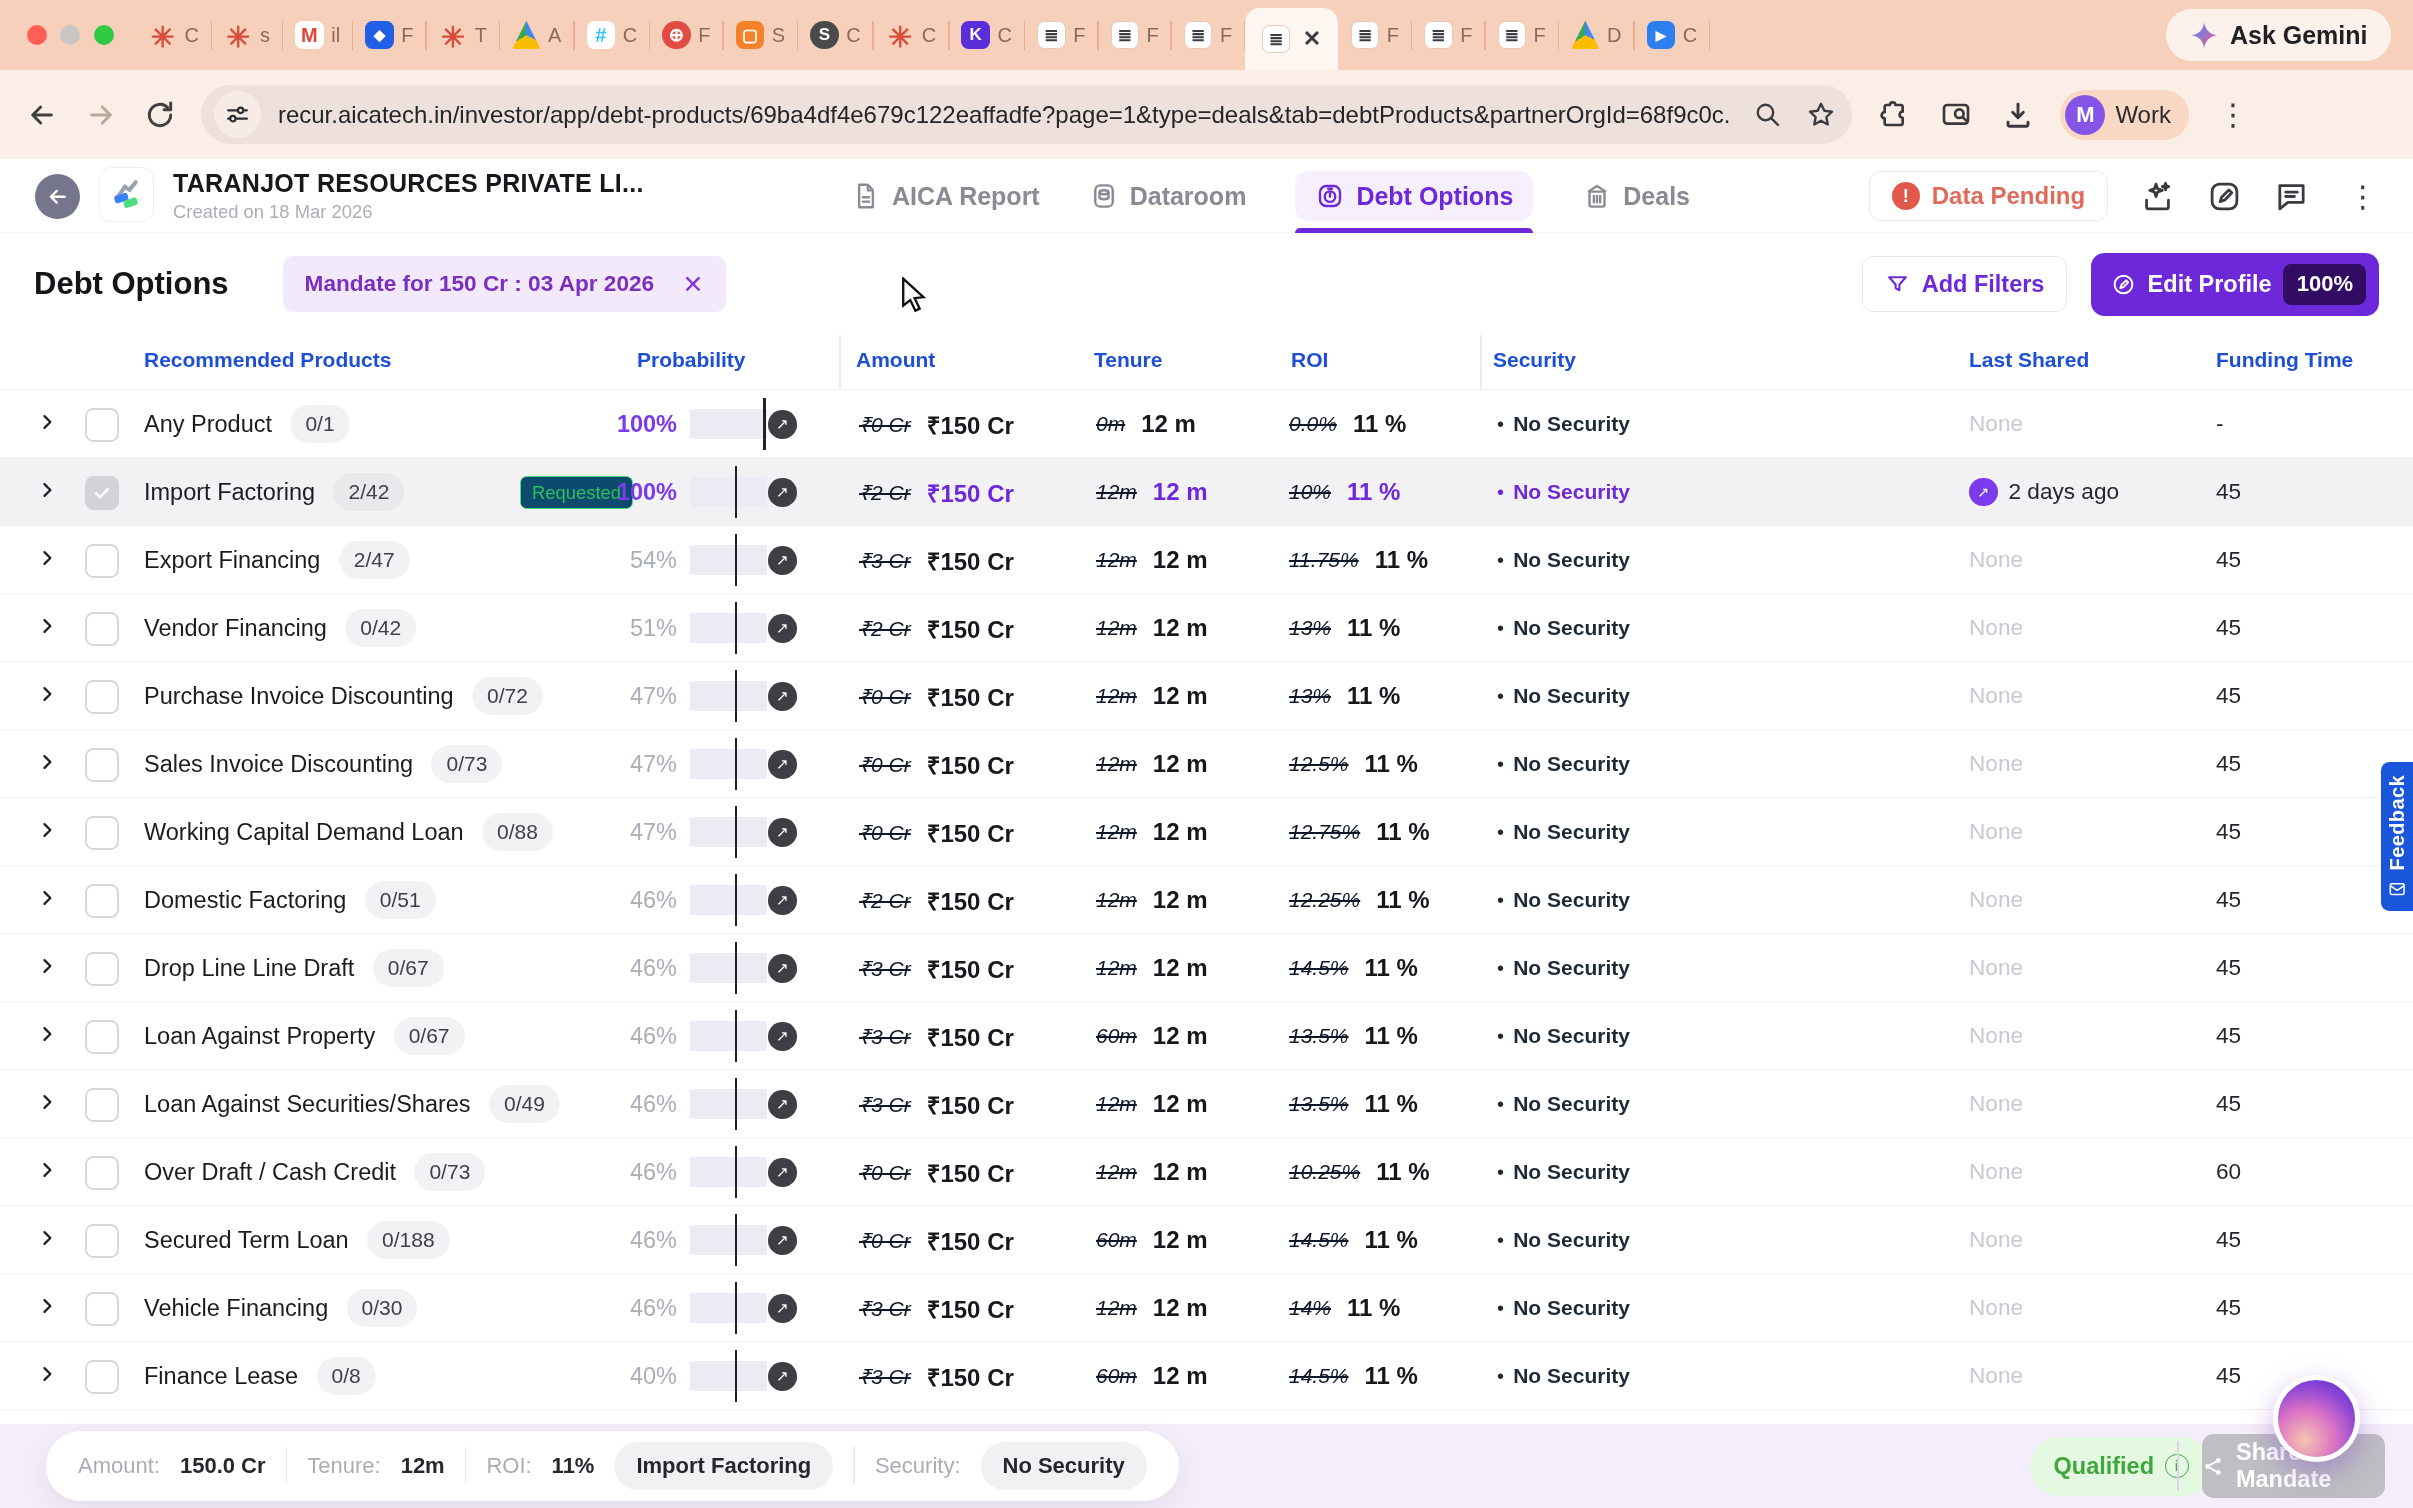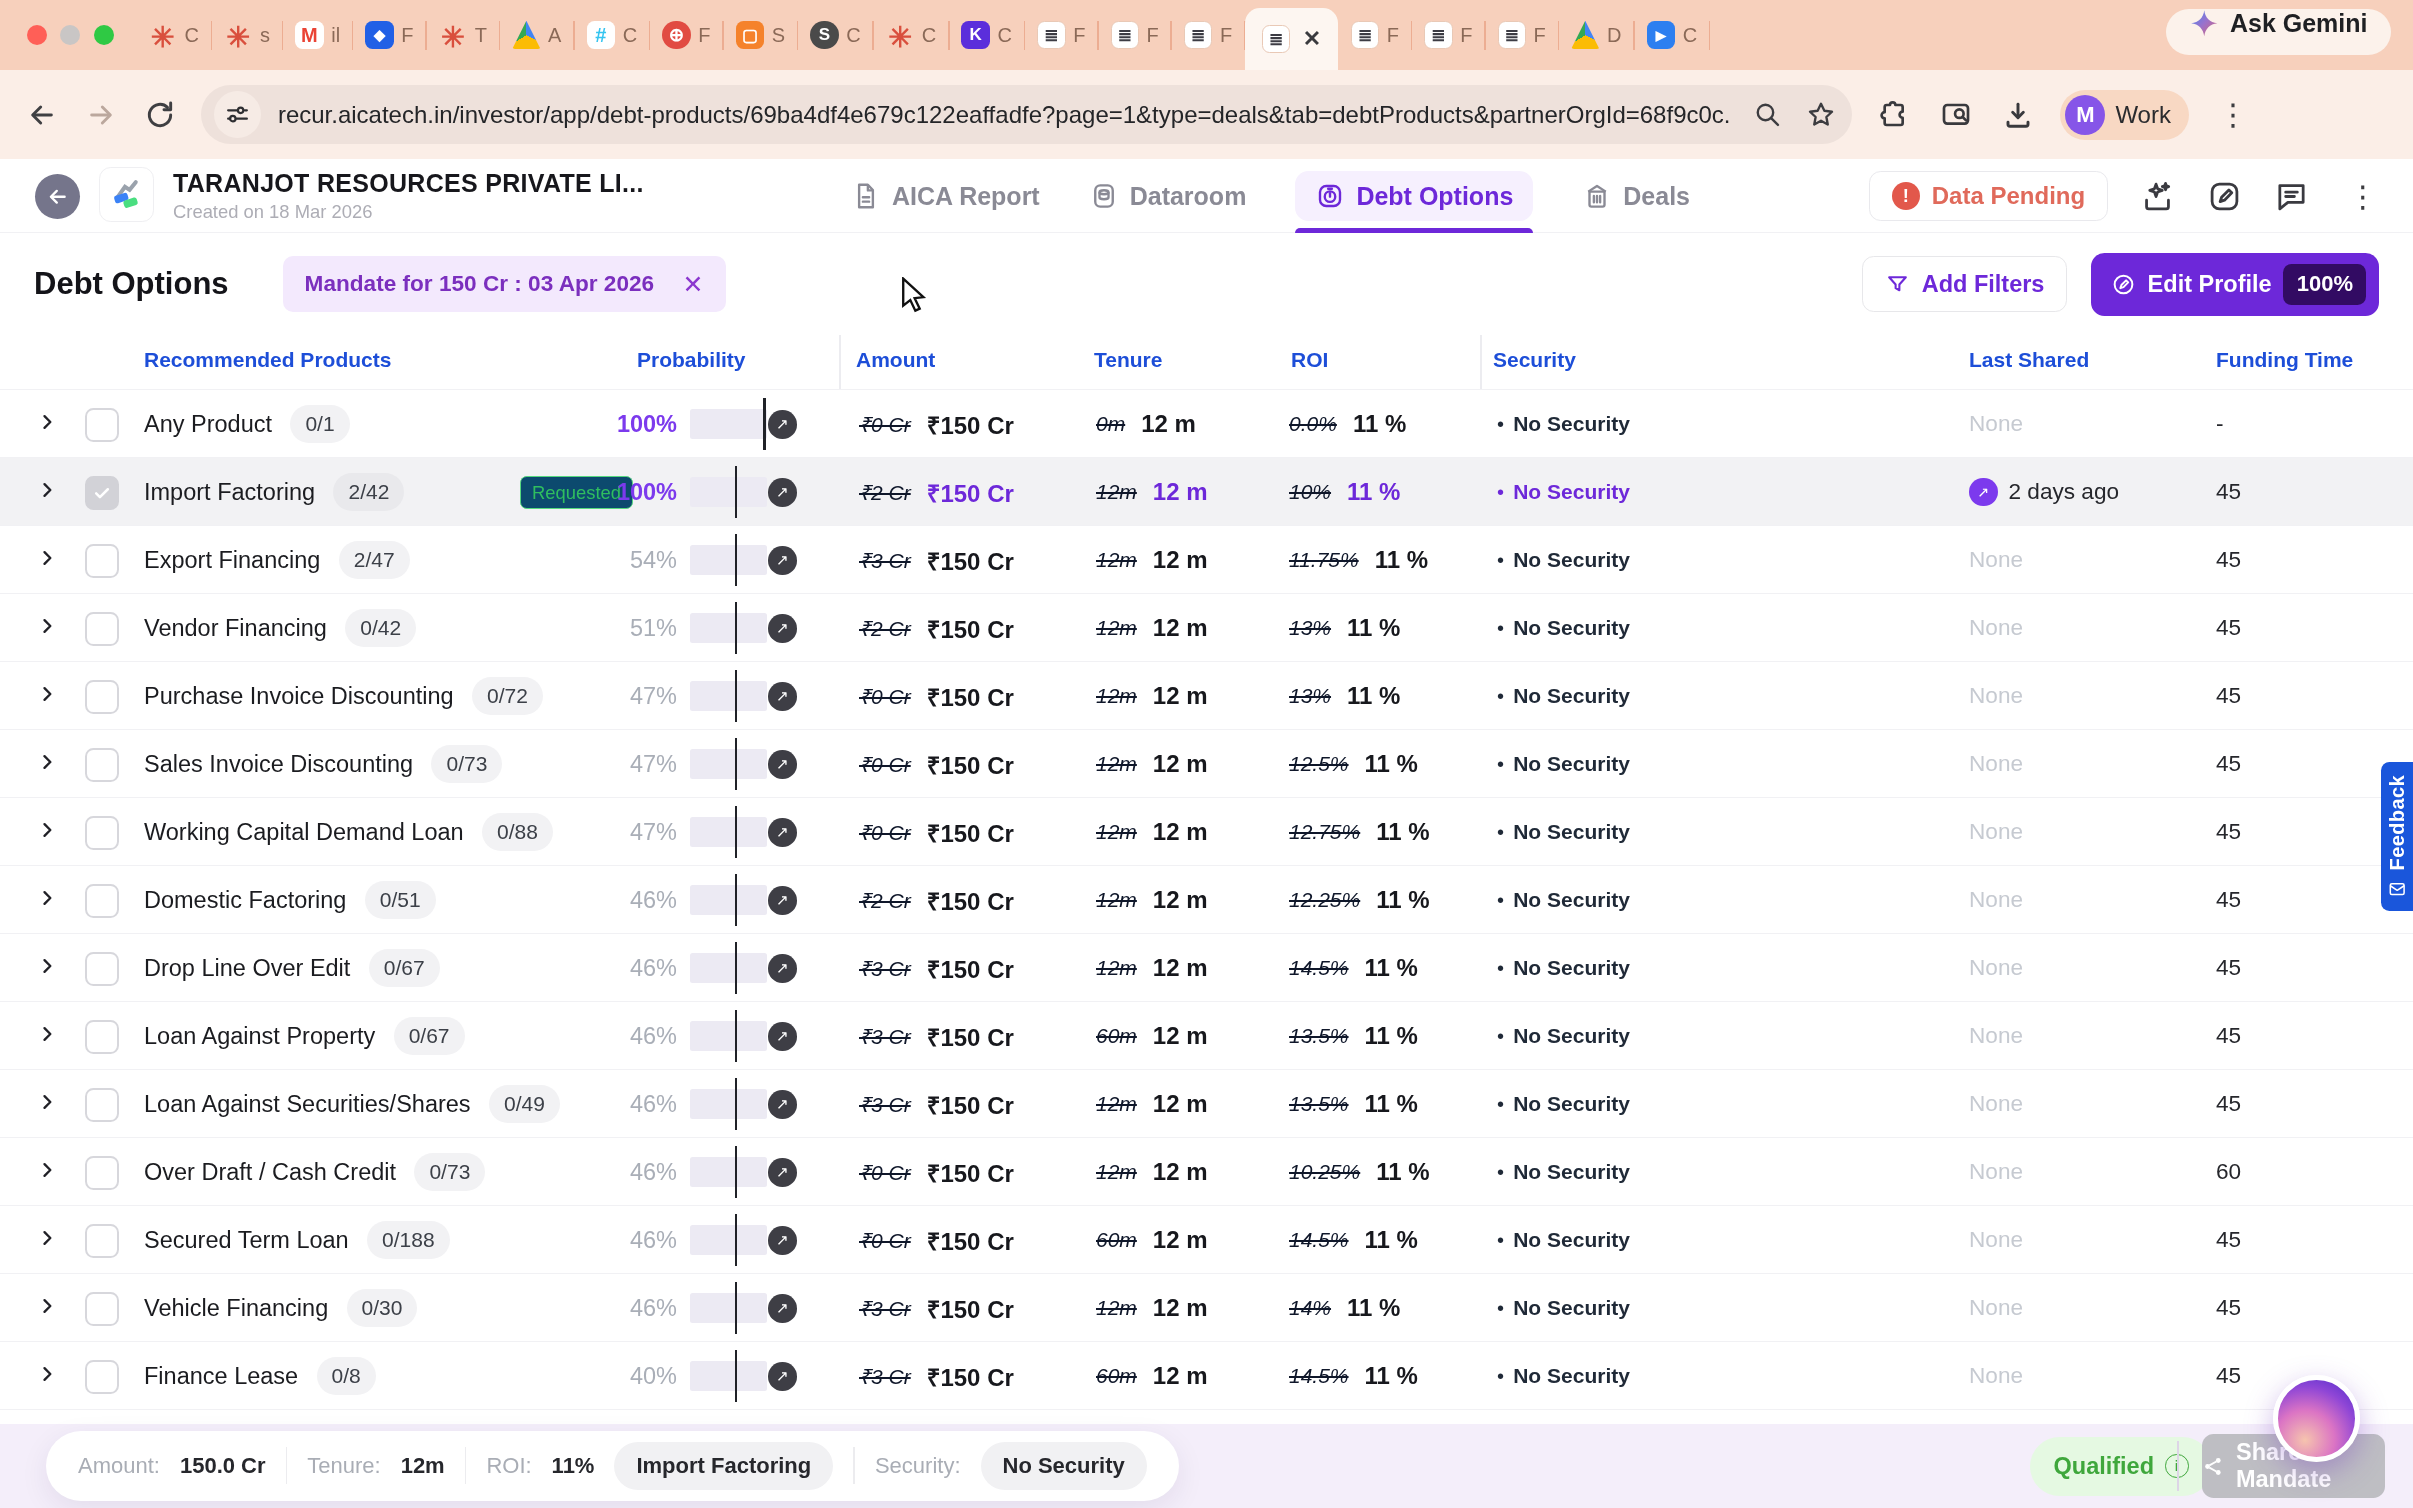--- a/index.html
+++ b/index.html
@@ -29,22 +29,22 @@
   .fv-slack{ background:#fff; color:#36C5F0; font-size:20px; }
   .fv-target{ background:#E14B42; border-radius:50%; font-size:18.4px; }
   .fv-orange{ background:#F5822B; font-size:17px; }
   .fv-darkcircle{ background:#4A4A4A; border-radius:50%; }
   .fv-purplek{ background:#5B2EDB; }
   .fv-doc{ background:#fff; border:1.7px solid #E9C9B6; color:#3C3C44; font-size:17px; }
   .fv-video{ background:#2D7FF0; font-size:13.4px; }
   .tlab { color:#70503F; font-size:20px; opacity:.8; }
   .tclose { color:#3A3A3E; font-size:22px; font-weight:700; margin-left:5px; }
   .newtab { font-size:37px; color:#5E4337; font-weight:400; padding:0 22px; }
-  .gemini { position:absolute; right:22px; top:9.2px; height:46px; background:#FCF2EB;
-    border-radius:837px; display:flex; align-items:flex-start; gap:11.7px; padding:0 23.5px;
+  .gemini { position:absolute; right:22px; top:9.2px; height:52px; background:#FCF2EB;
+    border-radius:837px; display:flex; align-items:center; gap:11.7px; padding:0 23.5px;
     font-size:25px; font-weight:700; color:#1F2023; }
 
   .toolbar { position:absolute; top:70px; left:0; width:2413px; height:89px;
     background:#FBEEE7; display:flex; align-items:center; padding:0 23.5px; gap:22px; }
   .navic { width:37px; height:37px; display:grid; place-items:center; color:#3F3F42; }
   .navic svg{ width:32px; height:32px; }
   .navic.dis{ color:#BBA79D; }
   .urlpill { flex:0 1 1651px; height:59px; background:#EEE1DB; border-radius:837px;
     display:flex; align-items:center; gap:17px; padding:0 11.7px 0 13.4px; min-width:0; }
   .tunewrap{ width:47px;height:47px;border-radius:50%;background:#F6EBE5;display:grid;place-items:center;color:#2E2E31;}
@@ -838,21 +838,21 @@
       <div class="row">
     <span class="chev">
       <svg width="20" height="20" viewBox="0 0 24 24" fill="none" stroke="currentColor" stroke-width="2.8" stroke-linecap="round" stroke-linejoin="round">
             <path d="M9 5l7 7-7 7"></path>
           </svg>
     </span>
     <span class="checkbox">
       
     </span>
     <span class="namegrp">
-      <span class="pname name">Drop Line Over Edit</span>
+      <span class="pname name">Drop Line Line Draft</span>
       <span class="count">0/67</span>
     </span>
 
     <span class="prob">46%</span>
     <span class="bar">
       <span class="fill" style="width: 55%;"></span>
       <span class="marker" style="left: 58%;"></span>
     </span>
     <span class="go">↗</span>
     <span class="valcell amount">

